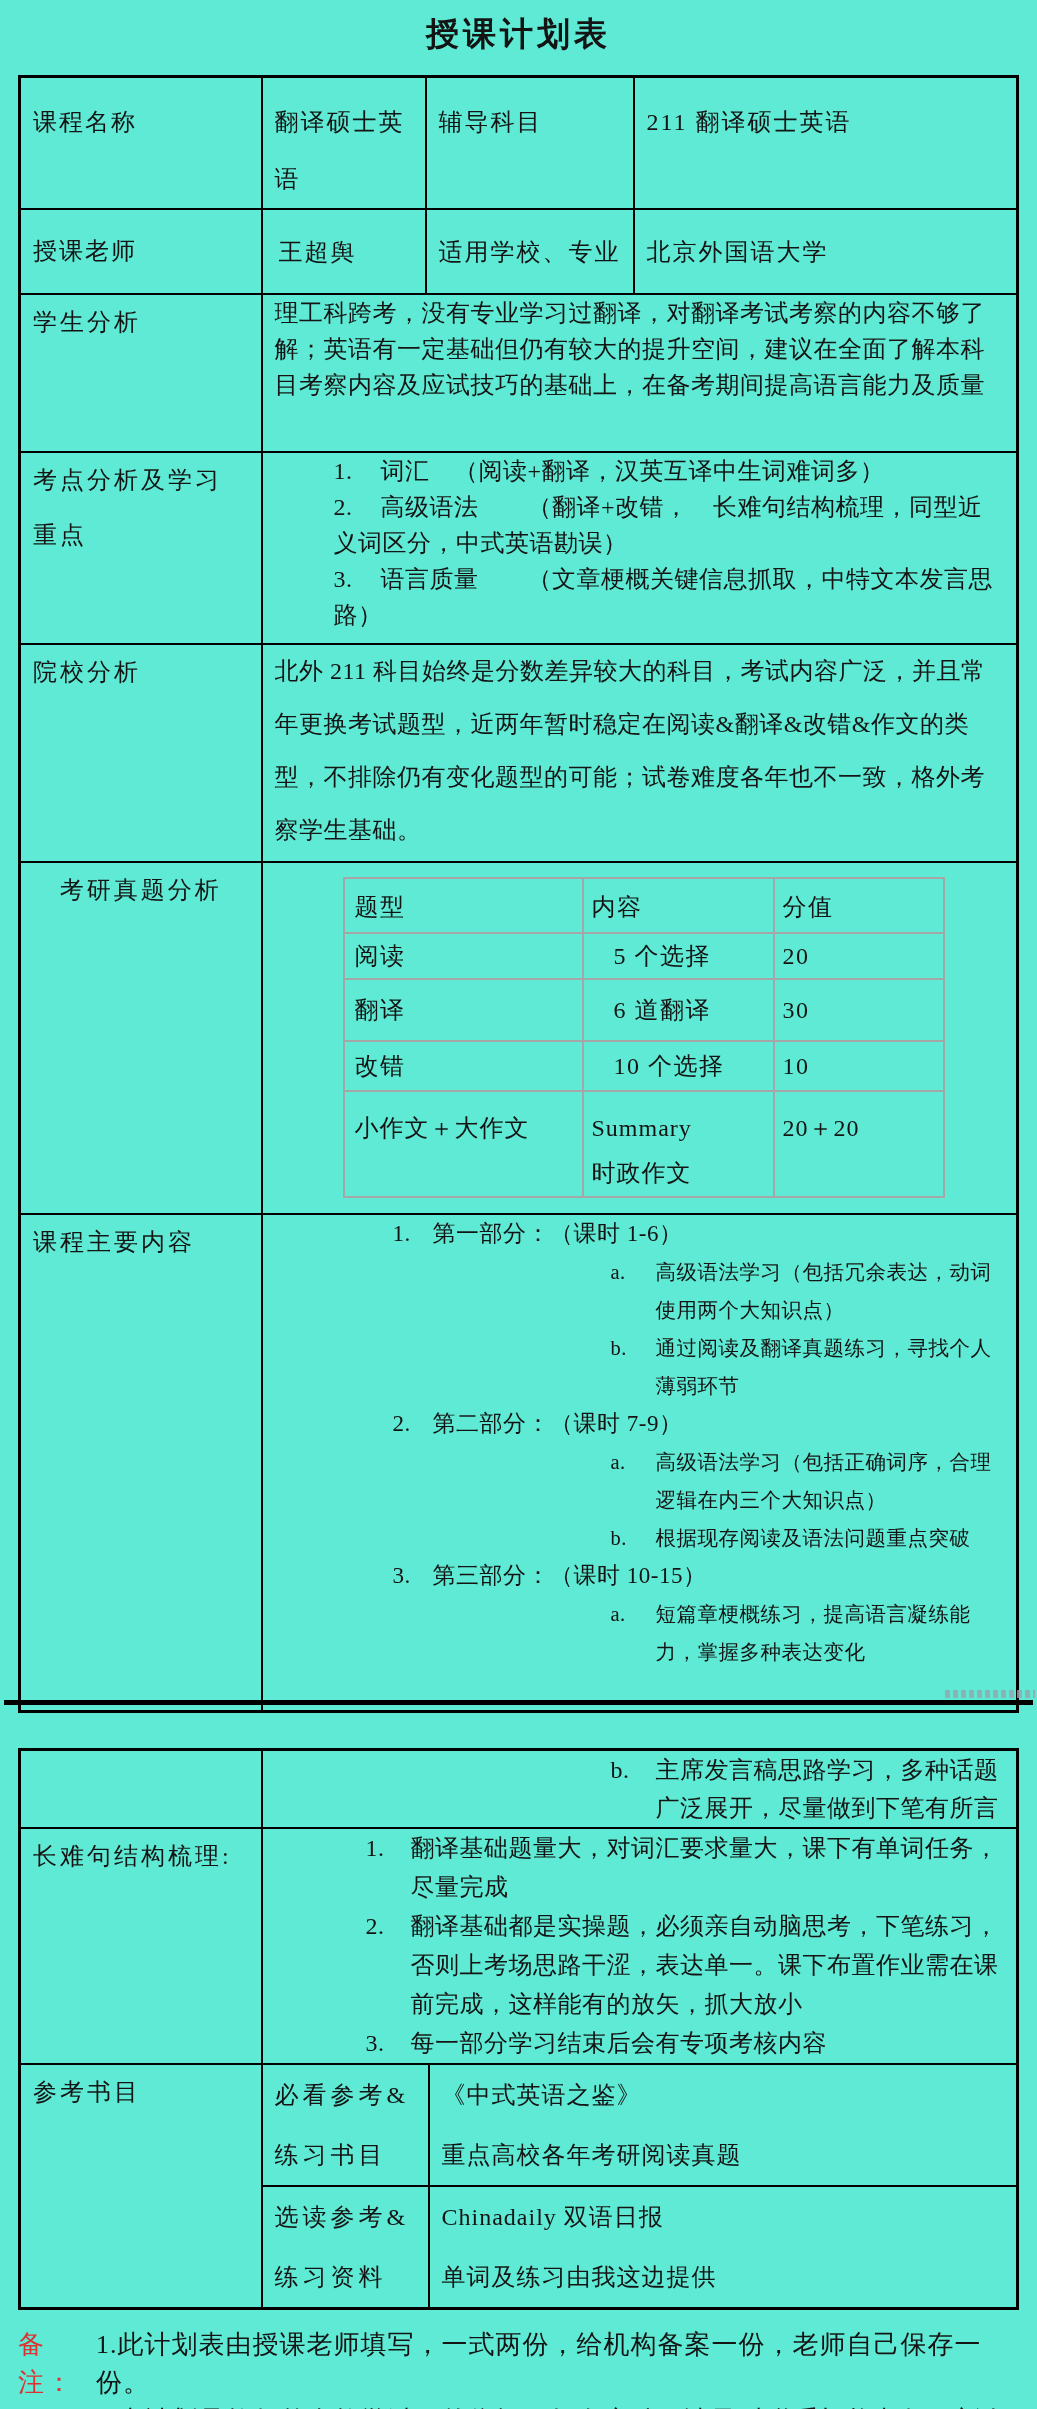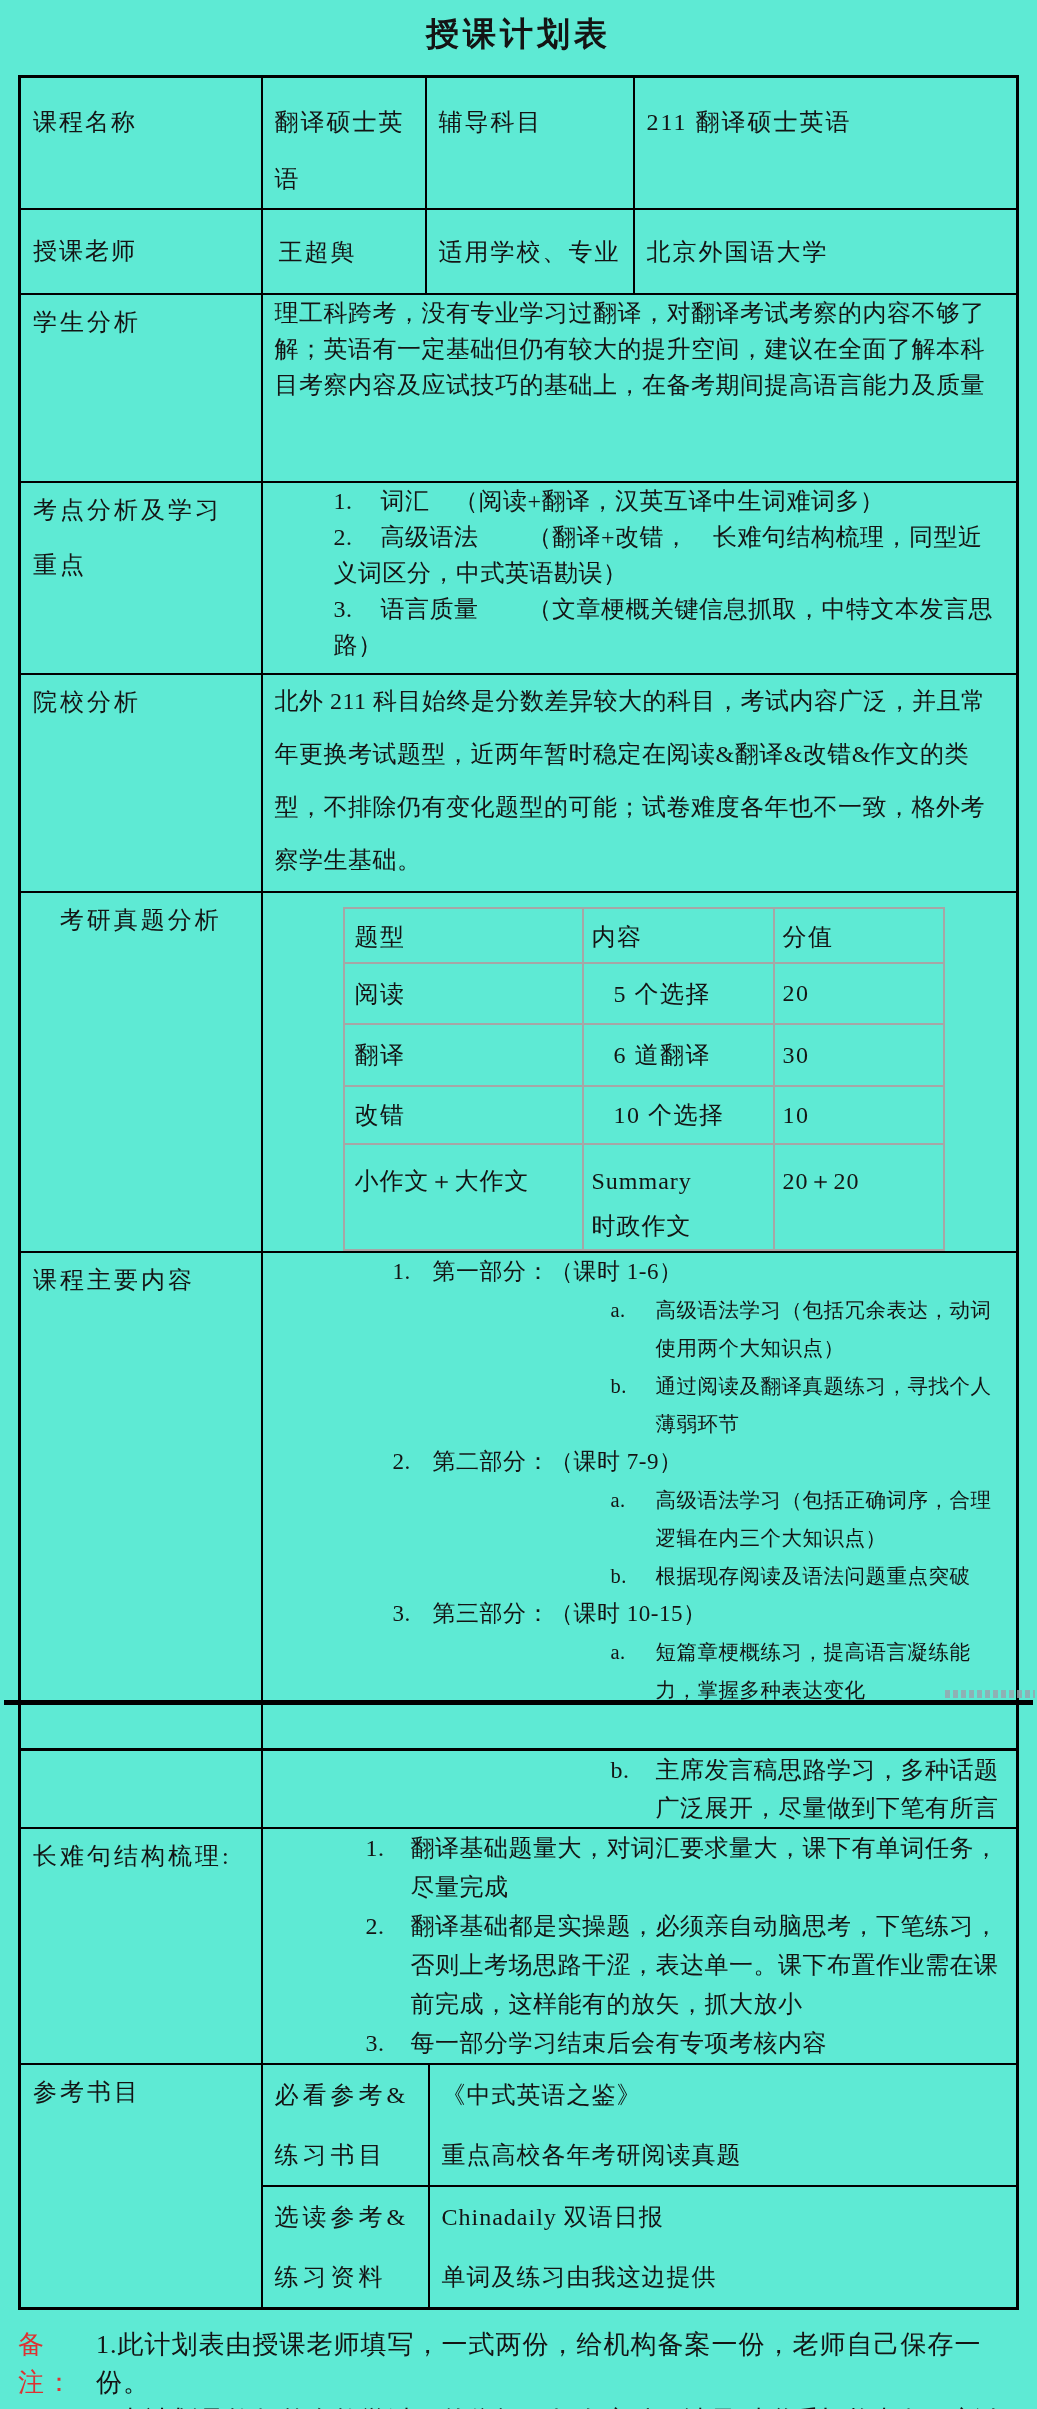--- a/index.html
+++ b/index.html
@@ -123,21 +123,21 @@
       <td style="padding-left:12px">翻译硕士英语</td>
       <td>辅导科目</td>
       <td>211 翻译硕士英语</td>
     </tr>
     <tr class="r2" style="height:85px">
       <td class="label">授课老师</td>
       <td style="padding-left:16px">王超舆</td>
       <td>适用学校、专业</td>
       <td>北京外国语大学</td>
     </tr>
-    <tr style="height:188px">
+    <tr style="height:158px">
       <td class="label stu-label">学生分析</td>
       <td class="stu-text" colspan="3">理工科跨考，没有专业学习过翻译，对翻译考试考察的内容不够了解；英语有一定基础但仍有较大的提升空间，建议在全面了解本科目考察内容及应试技巧的基础上，在备考期间提高语言能力及质量</td>
     </tr>
     <tr style="height:192px">
       <td class="label kp-label">考点分析及学习重点</td>
       <td class="kp-content" colspan="3">
         <div class="kp-list">
           <div class="kp-item"><span class="num">1.</span><span>词汇　（阅读+翻译，汉英互译中生词难词多）</span></div>
           <div class="kp-item"><span class="num">2.</span><span>高级语法　　（翻译+改错，　长难句结构梳理，同型近义词区分，中式英语勘误）</span></div>
           <div class="kp-item"><span class="num">3.</span><span>语言质量　　（文章梗概关键信息抓取，中特文本发言思路）</span></div>
@@ -156,31 +156,31 @@
                 <col style="width:239px">
                 <col style="width:191px">
                 <col style="width:170px">
               </colgroup>
           <tbody>
                 <tr class="hdr" style="height:55px">
             <td class="c1">题型</td>
             <td>内容</td>
             <td>分值</td>
           </tr>
-          <tr style="height:61px">
+          <tr style="height:46px">
             <td class="c1">阅读</td>
             <td class="c2v">5 个选择</td>
             <td>20</td>
           </tr>
           <tr style="height:62px">
             <td class="c1">翻译</td>
             <td class="c2v">6 道翻译</td>
             <td>30</td>
           </tr>
-          <tr style="height:58px">
+          <tr style="height:50px">
             <td class="c1">改错</td>
             <td class="c2v">10 个选择</td>
             <td>10</td>
           </tr>
           <tr style="height:95px">
             <td class="c1 two-line">小作文＋大作文</td>
             <td class="two-line">
               <div>Summary</div>
               <div>时政作文</div>
             </td>

